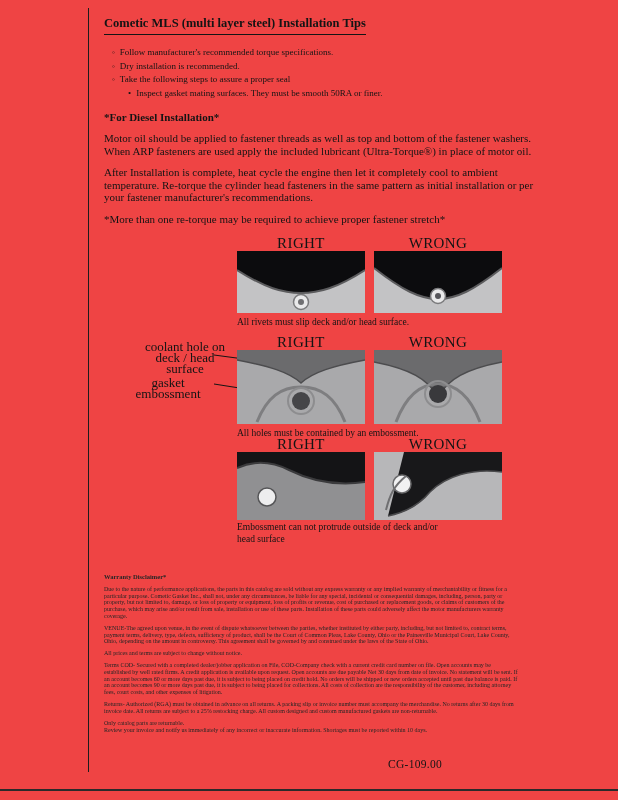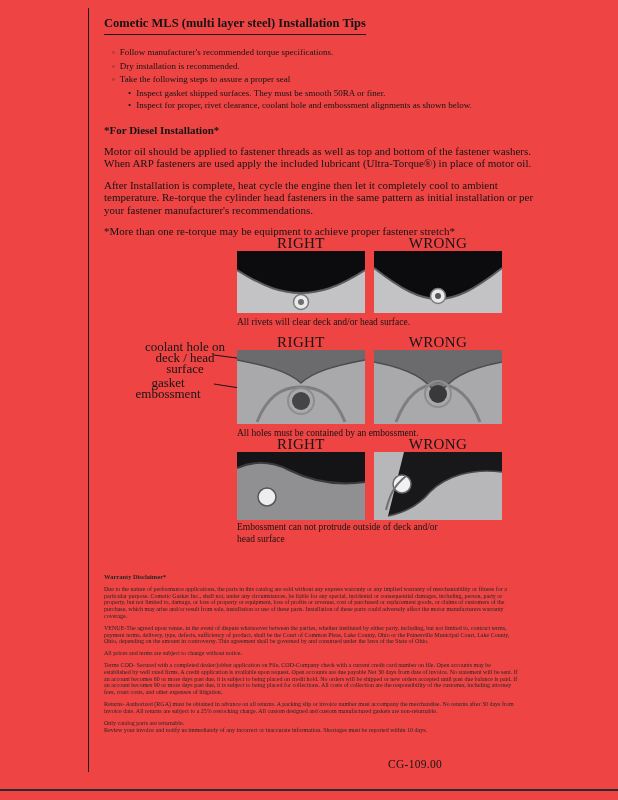--- a/index.html
+++ b/index.html
@@ -46,29 +46,28 @@
   <div class="left-rule"></div>
 
   <div class="content">
     <h1 class="title">Cometic MLS (multi layer steel) Installation Tips</h1>
 
     <ul class="tips">
       <li>Follow manufacturer's recommended torque specifications.</li>
       <li>Dry installation is recommended.</li>
       <li>Take the following steps to assure a proper seal</li>
       <ul class="subtips">
-        <li>Inspect gasket shipped surfaces.  They must be smooth 50RA or finer.</li>
-        <li>Inspect for proper, rivet clearance, coolant hole and embossment alignments as shown below.</li>
+        <li>Inspect gasket mating surfaces.  They must be smooth 50RA or finer.</li>
       </ul>
     </ul>
 
     <h2 class="diesel-heading">*For Diesel Installation*</h2>
     <p class="body">Motor oil should be applied to fastener threads as well as top and bottom of the fastener washers. When ARP fasteners are used apply the included lubricant (Ultra-Torque®) in place of motor oil.</p>
     <p class="body">After Installation is complete, heat cycle the engine then let it completely cool to ambient temperature. Re-torque the cylinder head fasteners in the same pattern as initial installation or per your fastener manufacturer's recommendations.</p>
-    <p class="body note">*More than one re-torque may be equipment to achieve proper fastener stretch*</p>
+    <p class="body note">*More than one re-torque may be required to achieve proper fastener stretch*</p>
   </div>
 
   <div class="fig-label" style="left:237px; top:235px;">RIGHT</div>
   <div class="fig-label" style="left:374px; top:235px;">WRONG</div>
   <div class="fig" style="left:237px; top:251px;">
     <svg viewBox="0 0 128 62">
       <rect width="128" height="62" fill="#0c0c0e"></rect>
       <path d="M0,19 C28,37 46,42 64,42 C82,42 100,37 128,19 L128,62 L0,62 Z" fill="#c3c3c5"></path>
       <path d="M0,19 C28,37 46,42 64,42 C82,42 100,37 128,19" fill="none" stroke="#5c5c5e" stroke-width="2"></path>
       <circle cx="64" cy="51" r="7.5" fill="#e9e9ea" stroke="#7a7a7c" stroke-width="1.5"></circle>
@@ -77,21 +76,21 @@
   </div>
   <div class="fig" style="left:374px; top:251px;">
     <svg viewBox="0 0 128 62">
       <rect width="128" height="62" fill="#0c0c0e"></rect>
       <path d="M0,17 C28,39 46,48 64,48 C82,48 100,39 128,17 L128,62 L0,62 Z" fill="#c3c3c5"></path>
       <path d="M0,17 C28,39 46,48 64,48 C82,48 100,39 128,17" fill="none" stroke="#5c5c5e" stroke-width="2"></path>
       <circle cx="64" cy="45" r="7.5" fill="#e9e9ea" stroke="#7a7a7c" stroke-width="1.5"></circle>
       <circle cx="64" cy="45" r="3" fill="#55555a"></circle>
     </svg>
   </div>
-  <div class="fig-caption" style="left:237px; top:317px; width:300px;">All rivets will clear deck and/or head surface.</div>
+  <div class="fig-caption" style="left:237px; top:317px; width:300px;">All rivets must slip deck and/or head surface.</div>
 
   <div class="fig-label" style="left:237px; top:334px;">RIGHT</div>
   <div class="fig-label" style="left:374px; top:334px;">WRONG</div>
   <div class="callout" style="left:140px; top:341px; width:90px;">coolant hole on deck / head surface</div>
   <div class="callout" style="left:122px; top:377px; width:92px;">gasket embossment</div>
   <svg class="callout-lines" width="100" height="60">
     <line x1="4" y1="10" x2="94" y2="22" stroke="#141414" stroke-width="1"></line>
     <line x1="4" y1="39" x2="74" y2="50" stroke="#141414" stroke-width="1"></line>
   </svg>
   <div class="fig" style="left:237px; top:350px;">

